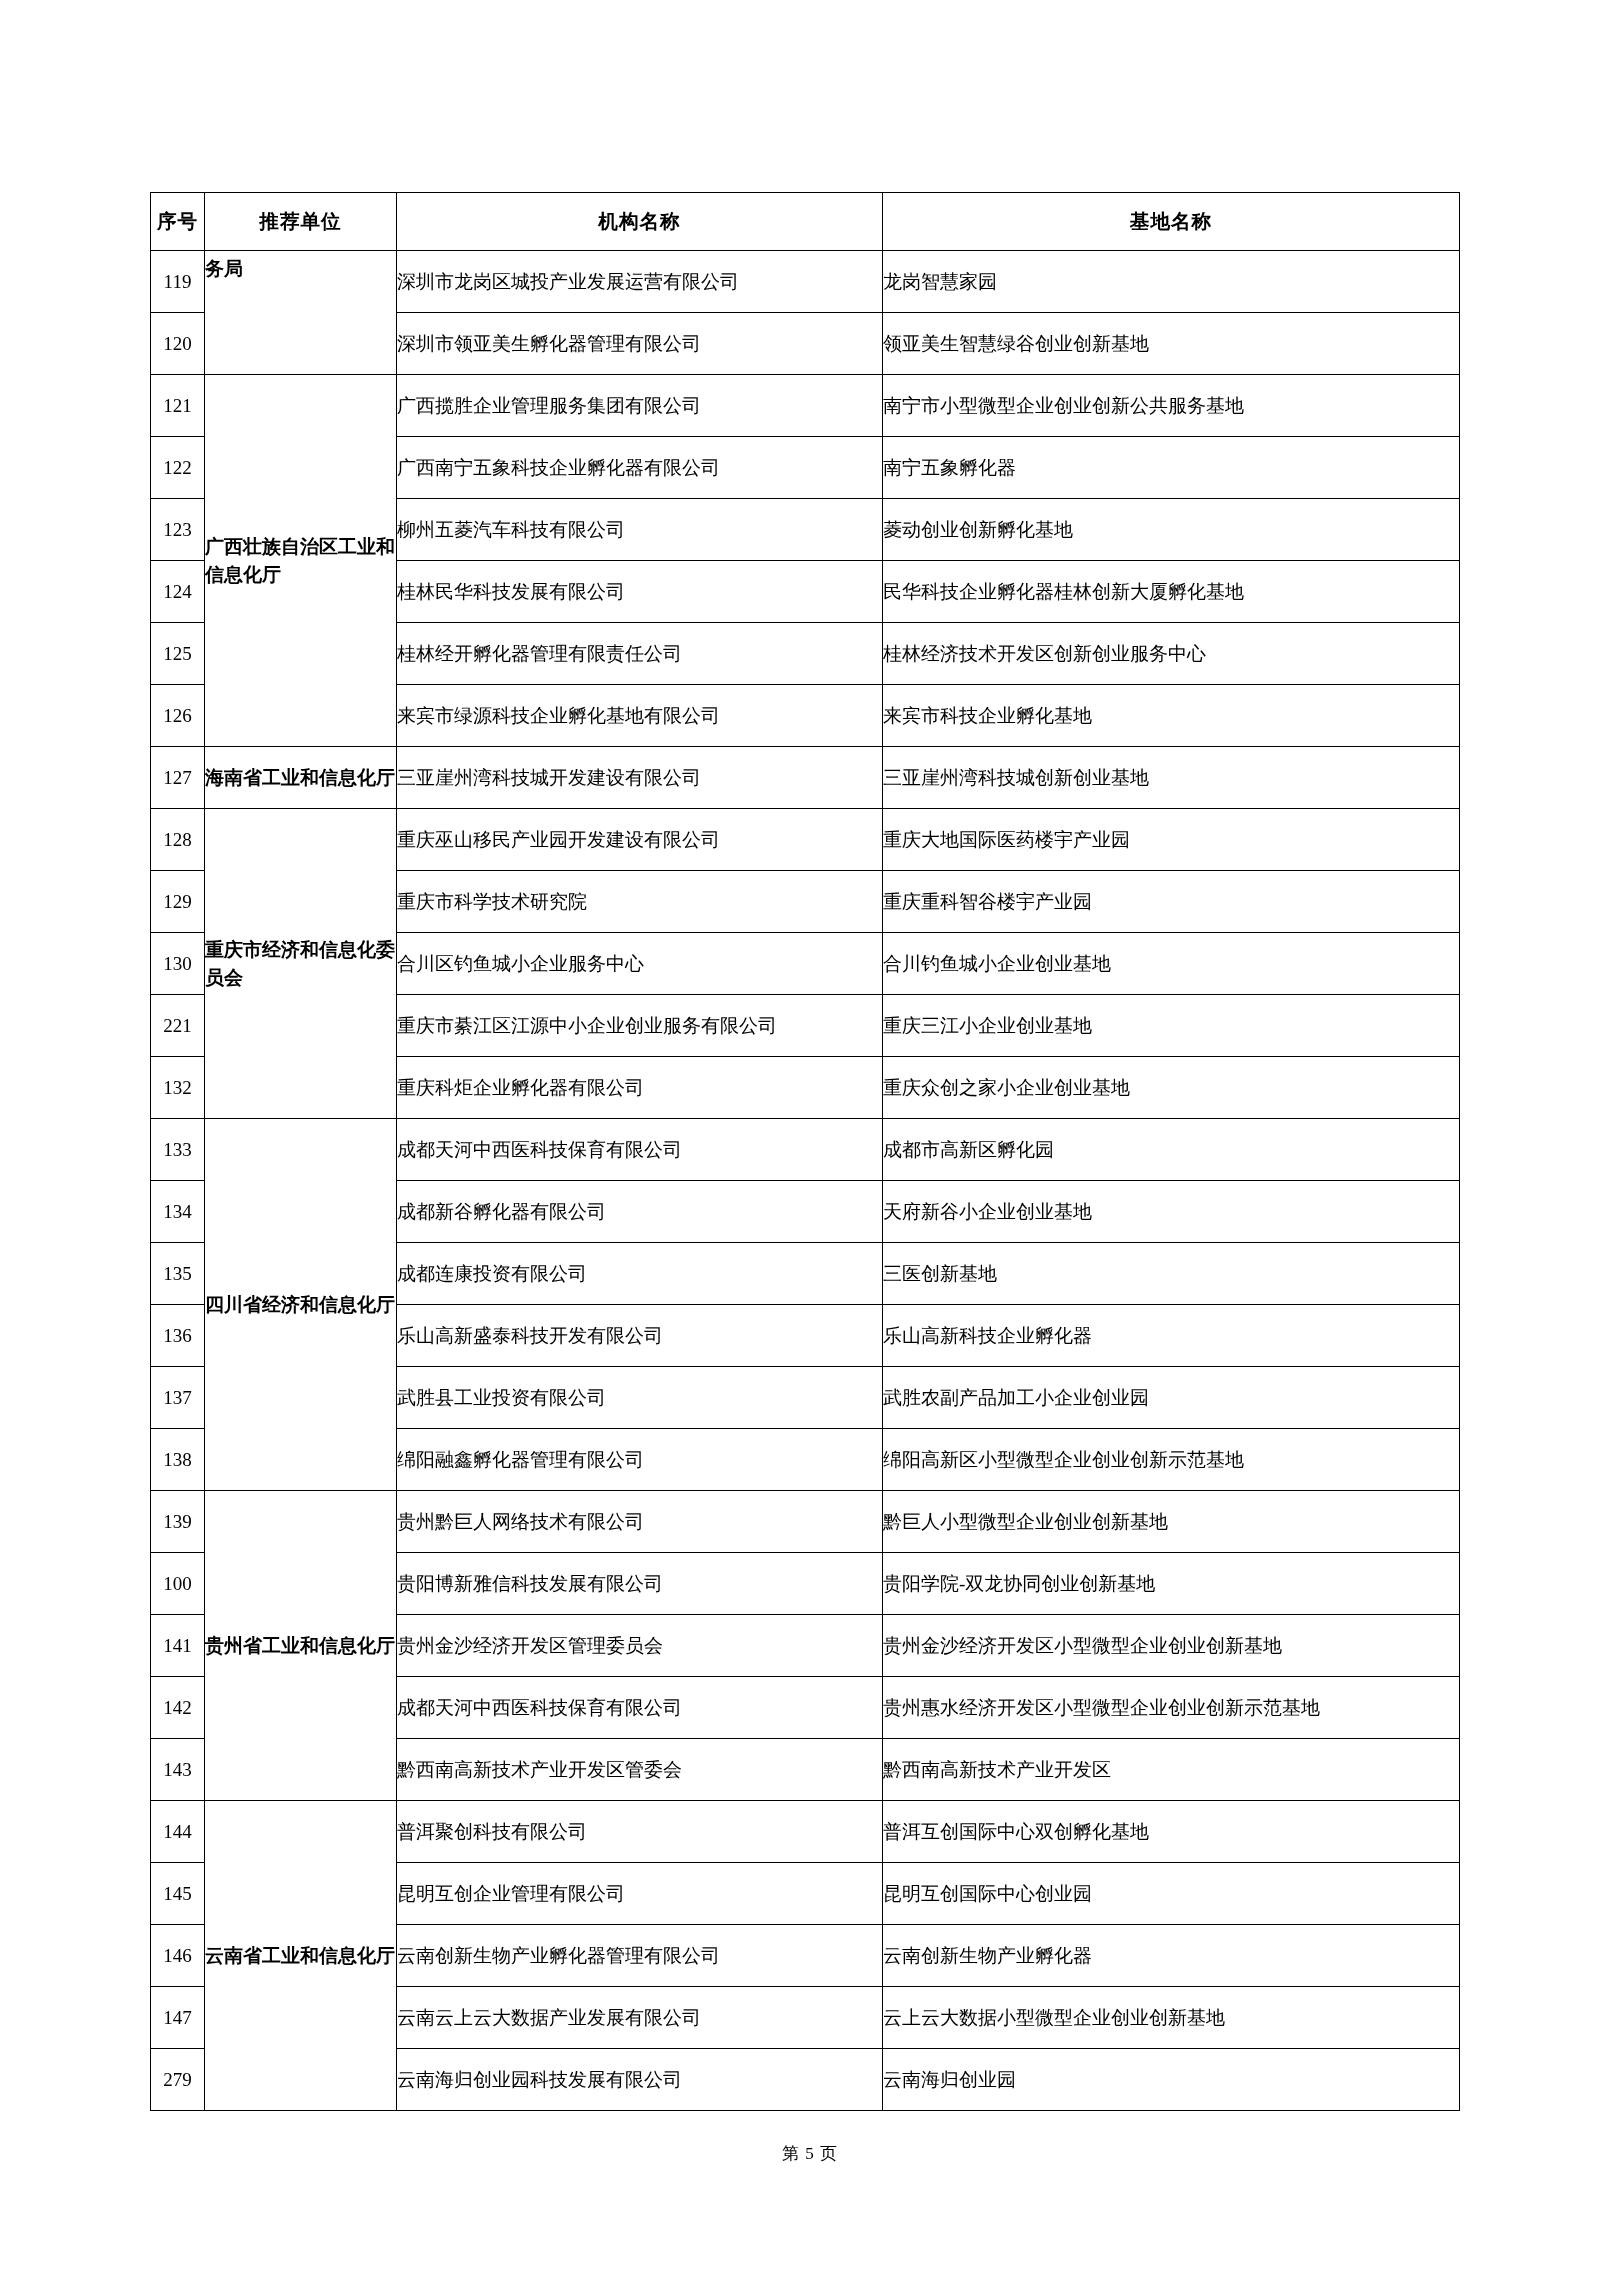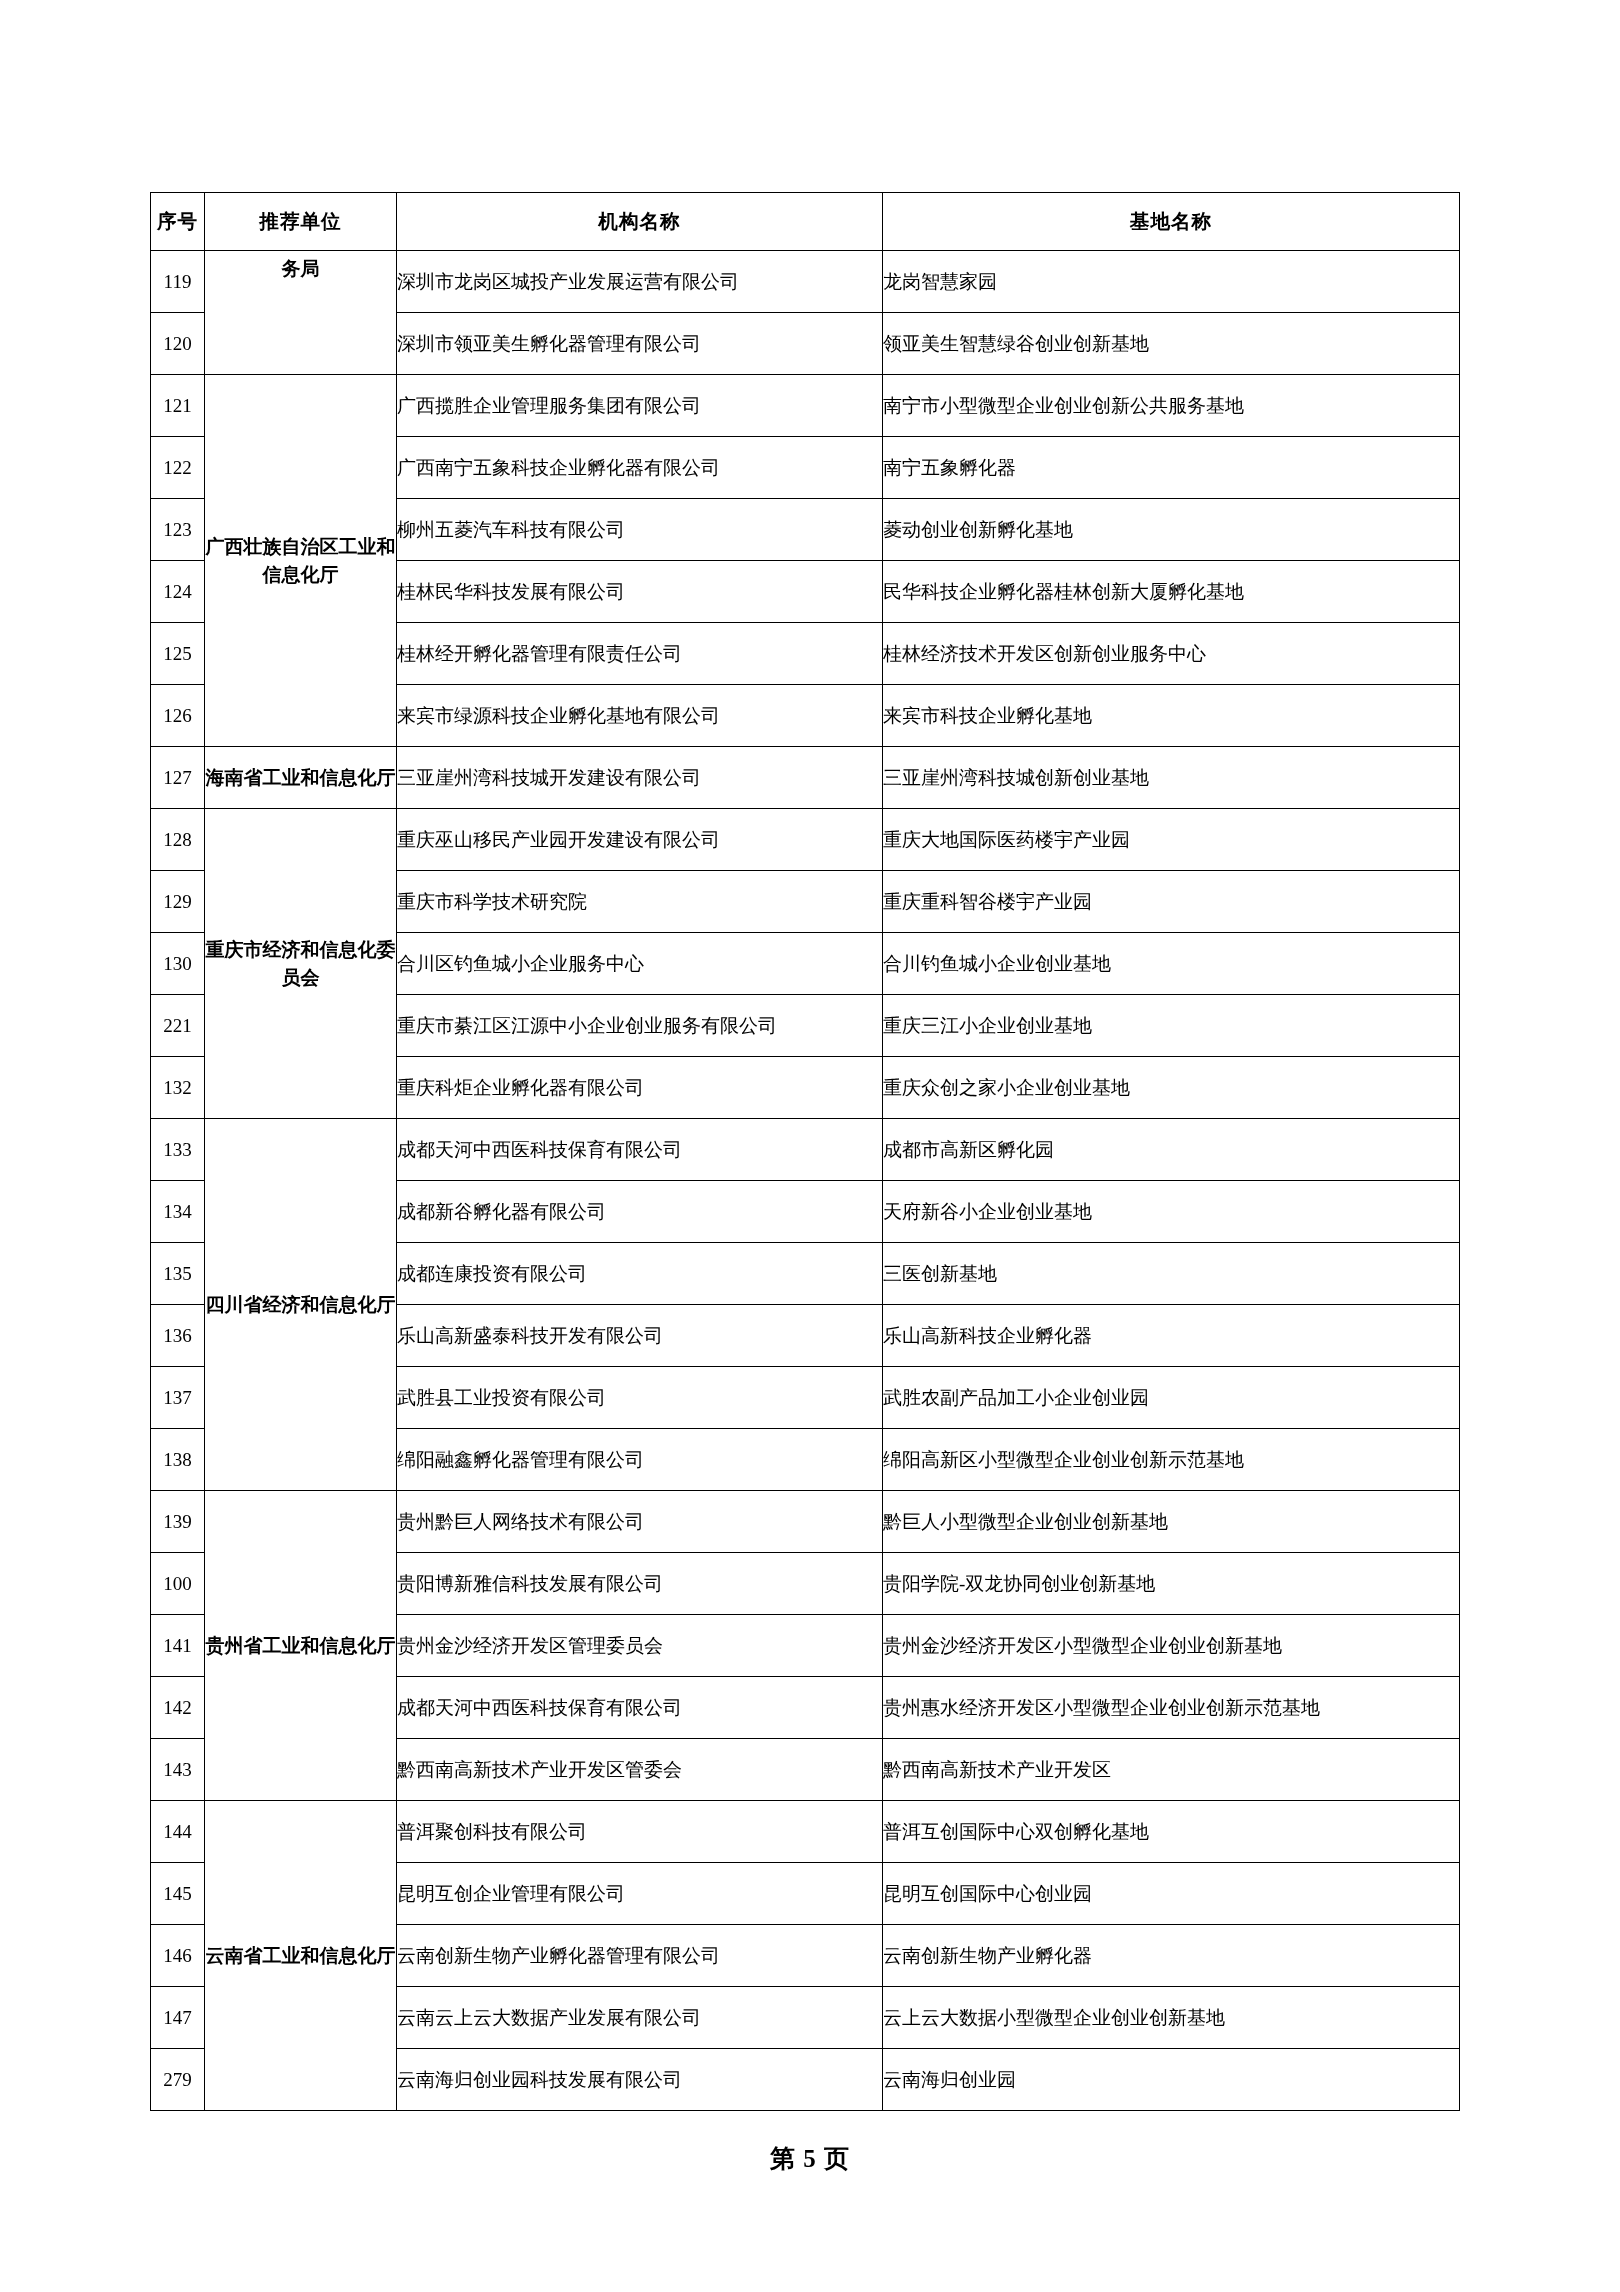--- a/index.html
+++ b/index.html
@@ -56,21 +56,21 @@
     letter-spacing: 1px;
   }
   table.listing tbody tr { height: 62px; }
 
   td.seq {
     text-align: center;
     font-size: 18.6px;
     font-family: Liberation Serif, serif;
   }
   td.unit {
-    text-align: center;
+    text-align: left;
     font-weight: bold;
     font-family: "Liberation Sans", "DejaVu Sans", sans-serif;
     font-size: 18.6px;
     padding: 0 3.9px;
     line-height: 1.5;
   }
   td.unit.top-align {
     vertical-align: top;
     padding-top: 3.9px;
   }
@@ -80,24 +80,23 @@
     padding-right: 5.9px;
     font-size: 19px;
     margin-left: 10px;
   }
   .footer {
     position: absolute;
     left: 0;
     top: 2142px;
     width: 1620px;
     text-align: center;
-    font-size: 25px;
+    font-size: 17px;
     font-family: "Liberation Serif", "DejaVu Serif", serif;
     letter-spacing: 1px;
-    font-weight: bold;
   }
 </style>
 </head>
 <body>
 
 <div class="page">
 
   <div class="table-wrap">
     <table class="listing">
       <colgroup>

